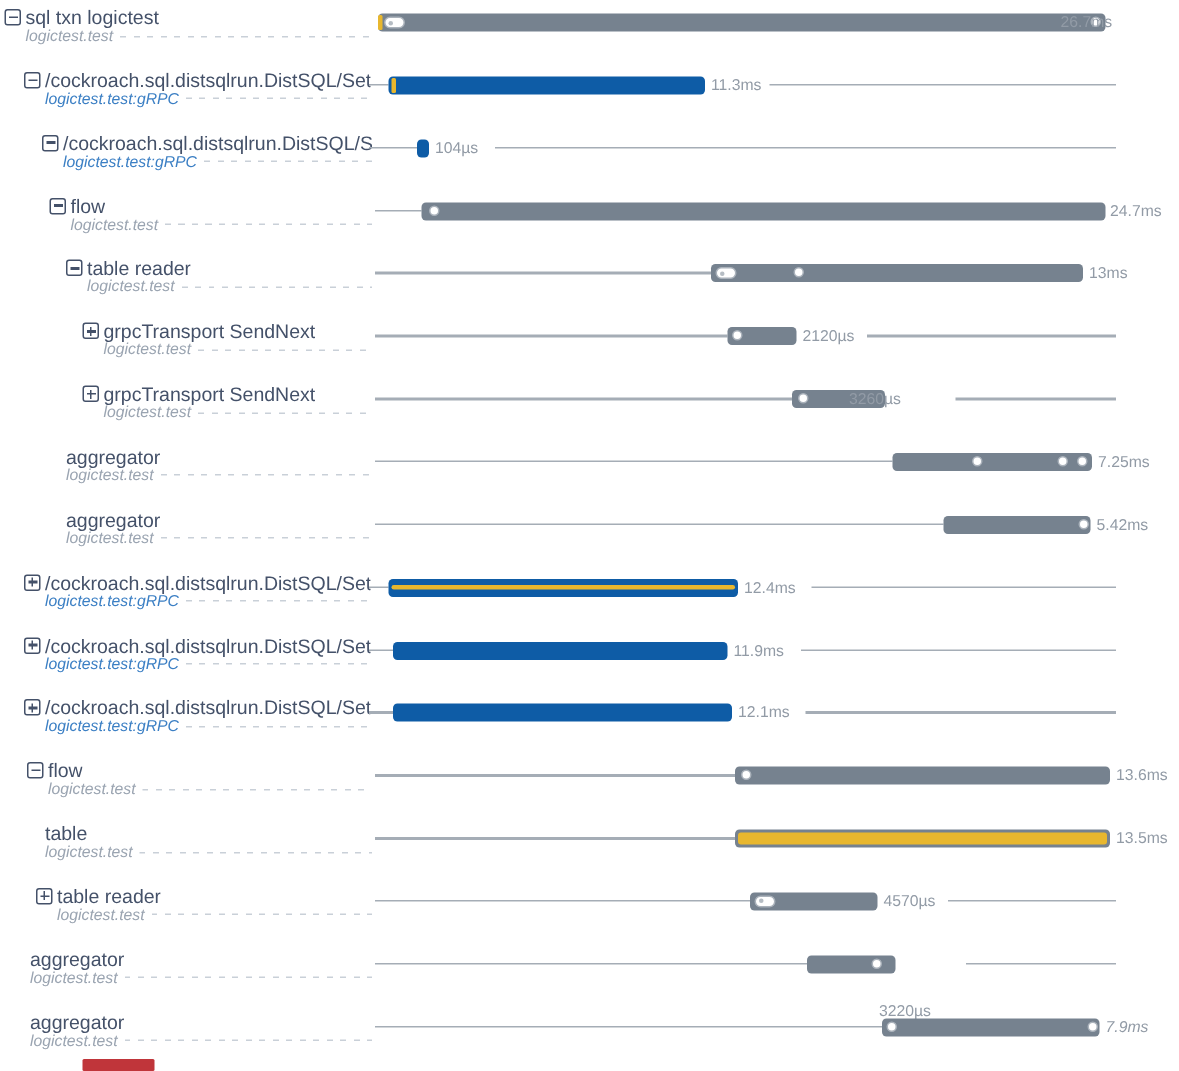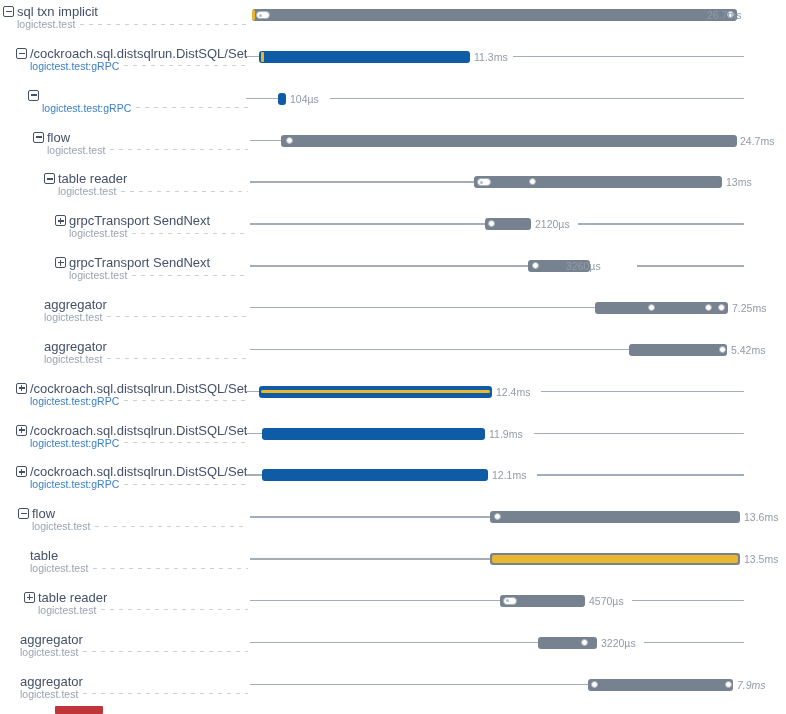--- a/index.html
+++ b/index.html
@@ -13,21 +13,21 @@
   .row{position:absolute;left:0;width:786px;height:42px;}
   .icon{position:absolute;top:2px;width:11px;height:11px;box-sizing:border-box;
     border:1.5px solid var(--c-title);border-radius:2px;}
   .icon::before{content:"";position:absolute;left:1.5px;right:1.5px;top:50%;
     margin-top:-0.75px;height:1.5px;background:var(--c-title);}
   .icon.expand::after{content:"";position:absolute;top:1.5px;bottom:1.5px;left:50%;
     margin-left:-0.75px;width:1.5px;background:var(--c-title);}
   .title{position:absolute;top:0;height:15px;font-size:13px;line-height:15px;
     color:var(--c-title);white-space:nowrap;overflow:hidden;}
   .subrow{position:absolute;top:14px;right:536px;height:12px;display:flex;align-items:center;}
-  .subtitle{font-size:10.5px;line-height:12px;color:var(--c-sub);white-space:nowrap;}
+  .subtitle{font-size:10.5px;line-height:12px;color:var(--c-sub);white-space:nowrap;font-style:italic;}
   .subtitle.link{color:var(--c-link);}
   .dashes{flex:1;height:1px;margin-left:5px;margin-right:2px;
     background:repeating-linear-gradient(90deg,var(--c-dash) 0 4px,transparent 4px 9px);}
   .cline{position:absolute;top:10px;height:1.5px;background:var(--c-line);}
   .bar{position:absolute;top:5px;height:12px;border-radius:3px;}
   .bar.gray{background:var(--c-gray);}
   .bar.blue{background:var(--c-blue);}
   .stripe-thin{position:absolute;left:2px;right:2px;top:50%;margin-top:-1.5px;height:3px;
     border-radius:1.5px;background:var(--c-yellow);}
   .stripe-thick{position:absolute;left:2px;right:2px;top:2px;height:8px;
@@ -44,21 +44,21 @@
     color:var(--c-dur);white-space:nowrap;}
   .partial-red{position:absolute;border-radius:1px;background:var(--c-red);}
 </style>
 </head>
 <body>
 
 <div id="app" style="--c-title: #445169; --c-sub: #9aa4b1; --c-link: #3b7fc4; --c-gray: #76828f; --c-blue: #0e5ca6; --c-yellow: #e8b72e; --c-dash: #c9d0d8; --c-line: #a5adb6; --c-dur: #929ba6; --c-mk: #aab2bb; --c-red: #c0353a;">
   <div id="trace-list">
       <div class="row" style="top: 4px;">
         <div class="icon collapse" style="left: 3px;"></div>
-        <div class="title" style="left: 17px; max-width: 231px;">sql txn implicit</div>
+        <div class="title" style="left: 17px; max-width: 231px;">sql txn logictest</div>
         <div class="subrow" style="left: 17px;">
           <div class="subtitle">logictest.test</div>
           <div class="dashes"></div>
         </div>
         <div class="bar gray" style="left: 252px; width: 485px;"></div>
         <div class="mk-tick" style="left: 252px;"></div>
         <div class="mk-pill" style="left: 256px;"></div>
         <div class="mk-circle" style="left: 727px;"></div>
         <div class="dur" style="left: 707px;">26.7ms</div>
       </div>
@@ -70,20 +70,21 @@
           <div class="dashes"></div>
         </div>
         <div class="cline" style="left: 246px; width: 13px;"></div>
         <div class="bar blue" style="left: 259px; width: 211px;"></div>
         <div class="mk-tick" style="left: 261px;"></div>
         <div class="dur" style="left: 474px;">11.3ms</div>
         <div class="cline" style="left: 513px; width: 231px;"></div>
       </div>
       <div class="row" style="top: 87.7px;">
         <div class="icon collapse" style="left: 28px;"></div>
+        <div class="title" style="left: 42px; max-width: 206px;">/cockroach.sql.distsqlrun.DistSQL/S</div>
         <div class="subrow" style="left: 42px;">
           <div class="subtitle link">logictest.test:gRPC</div>
           <div class="dashes"></div>
         </div>
         <div class="cline" style="left: 246px; width: 32px;"></div>
         <div class="bar blue" style="left: 278px; width: 8px;"></div>
         <div class="dur" style="left: 290px;">104µs</div>
         <div class="cline" style="left: 330px; width: 414px;"></div>
       </div>
       <div class="row" style="top: 129.55px;">
@@ -238,21 +239,21 @@
       </div>
       <div class="row" style="top: 631.75px;">
         <div class="title" style="left: 20px; max-width: 228px;">aggregator</div>
         <div class="subrow" style="left: 20px;">
           <div class="subtitle">logictest.test</div>
           <div class="dashes"></div>
         </div>
         <div class="cline" style="left: 250px; width: 288px;"></div>
         <div class="bar gray" style="left: 538px; width: 59px;"></div>
         <div class="mk-circle" style="left: 581px;"></div>
-        <div class="dur" style="left: 601px;">3220µs</div>
+        <div class="dur" style="left: 586px; margin-top: 31px;">3220µs</div>
         <div class="cline" style="left: 644px; width: 100px;"></div>
       </div>
       <div class="row" style="top: 673.6px;">
         <div class="title" style="left: 20px; max-width: 228px;">aggregator</div>
         <div class="subrow" style="left: 20px;">
           <div class="subtitle">logictest.test</div>
           <div class="dashes"></div>
         </div>
         <div class="cline" style="left: 250px; width: 338px;"></div>
         <div class="bar gray" style="left: 588px; width: 145px;"></div>

